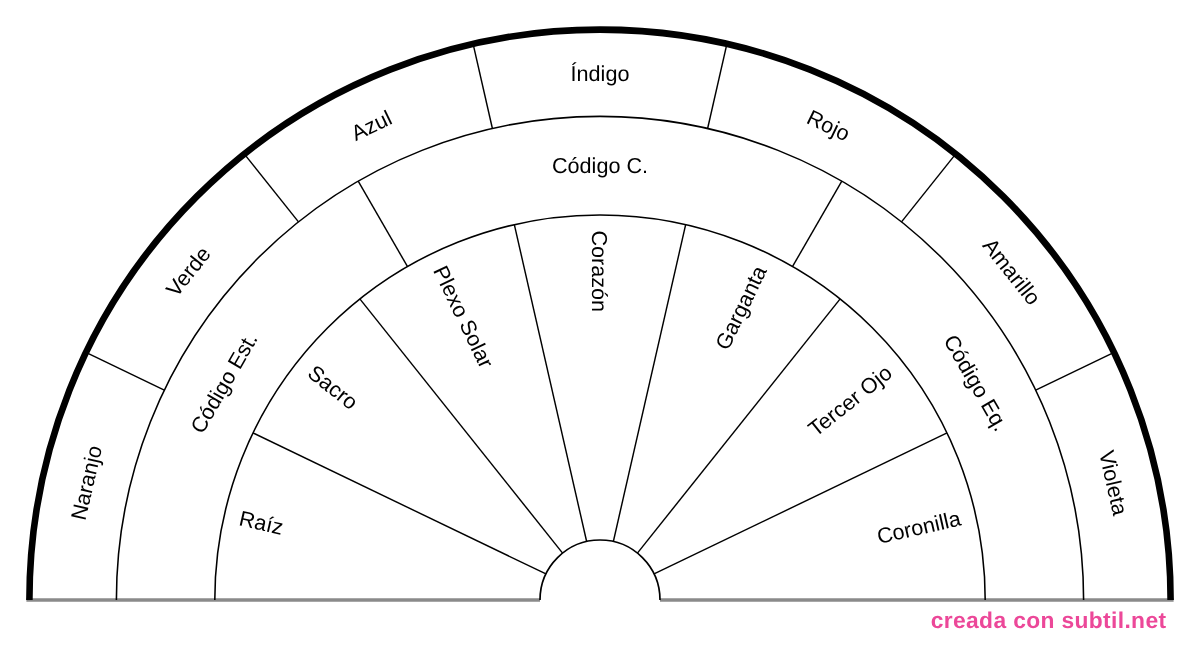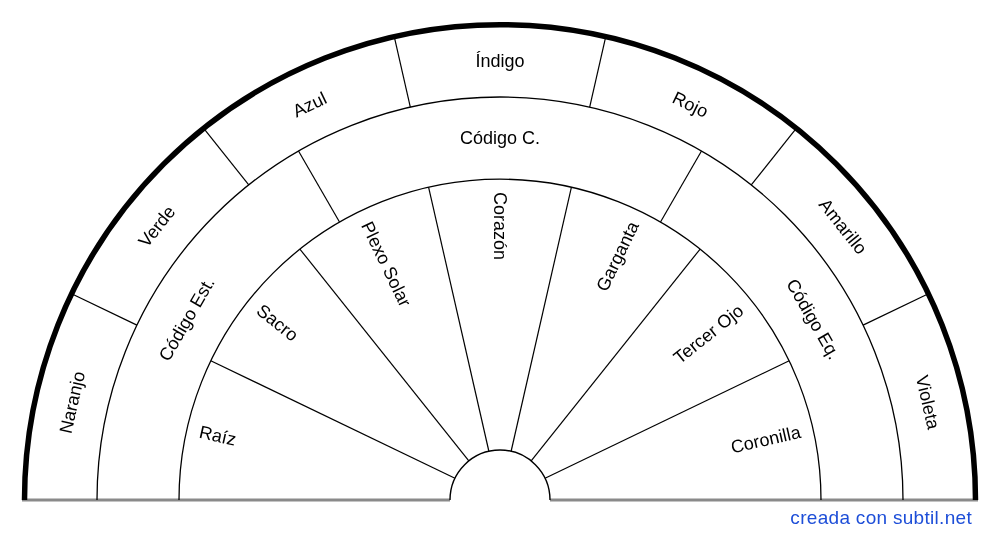--- a/index.html
+++ b/index.html
@@ -60,14 +60,14 @@
       <text x="500" y="138" dy="0.35em" text-anchor="middle" fill="#000000" transform="rotate(0 500 138)">Código C.</text>
       <text x="813.5011961699668" y="319" dy="0.35em" text-anchor="middle" fill="#000000" transform="rotate(60 813.5011961699668 319)">Código Eq.</text>
       <text x="199.72220304799833" y="431.4635523414551" dy="0.35em" text-anchor="start" fill="#000000" transform="rotate(12.857142857142861 199.72220304799833 431.4635523414551)">Raíz</text>
       <text x="259.1959033998468" y="307.9651410275101" dy="0.35em" text-anchor="start" fill="#000000" transform="rotate(38.571428571428555 259.1959033998468 307.9651410275101)">Sacro</text>
       <text x="366.3638083517921" y="222.5015886860549" dy="0.35em" text-anchor="start" fill="#000000" transform="rotate(64.28571428571429 366.3638083517921 222.5015886860549)">Plexo Solar</text>
       <text x="500" y="192" dy="0.35em" text-anchor="start" fill="#000000" transform="rotate(90 500 192)">Corazón</text>
       <text x="633.636191648208" y="222.50158868605496" dy="0.35em" text-anchor="end" fill="#000000" transform="rotate(-64.28571428571428 633.636191648208 222.50158868605496)">Garganta</text>
       <text x="740.8040966001532" y="307.96514102751013" dy="0.35em" text-anchor="end" fill="#000000" transform="rotate(-38.571428571428555 740.8040966001532 307.96514102751013)">Tercer Ojo</text>
       <text x="800.2777969520016" y="431.46355234145517" dy="0.35em" text-anchor="end" fill="#000000" transform="rotate(-12.857142857142861 800.2777969520016 431.46355234145517)">Coronilla</text>
     </svg>
-  <div class="watermark" style="color: #1d4ed8;">creada con subtil.net</div>
+  <div class="watermark" style="color: #ec4899; font-weight: bold;">creada con subtil.net</div>
 </div>
 
 </body></html>

